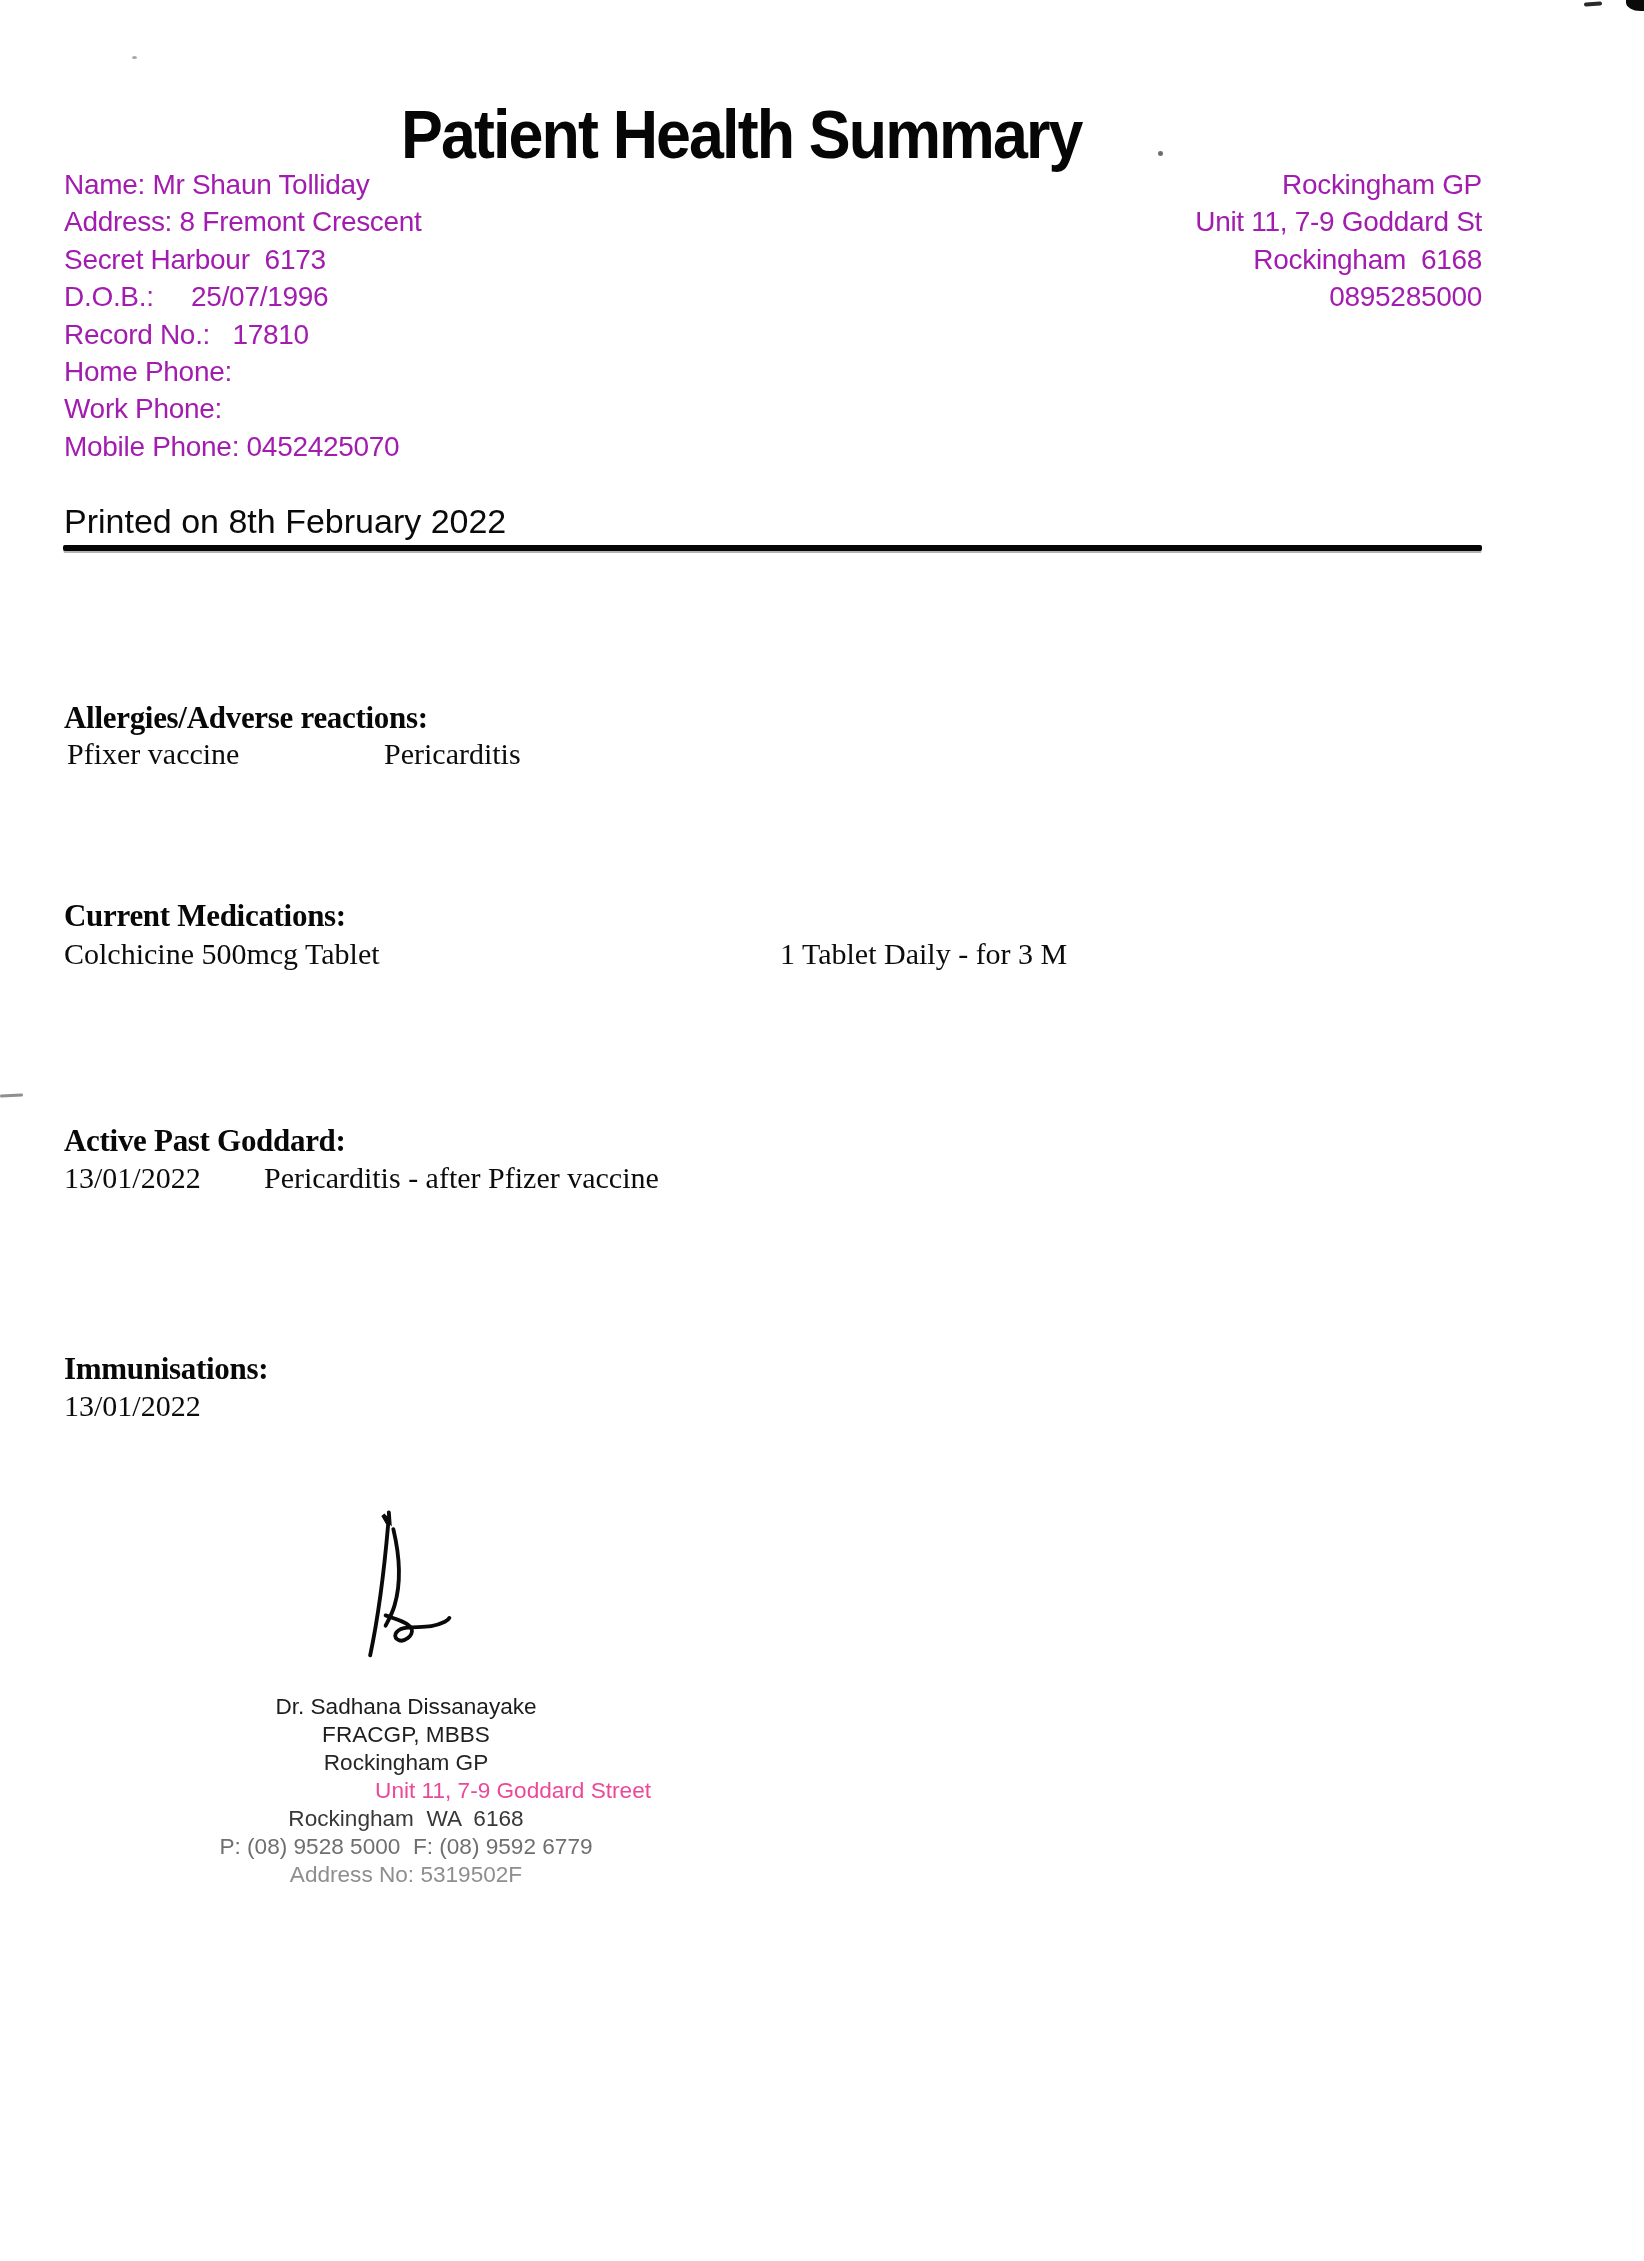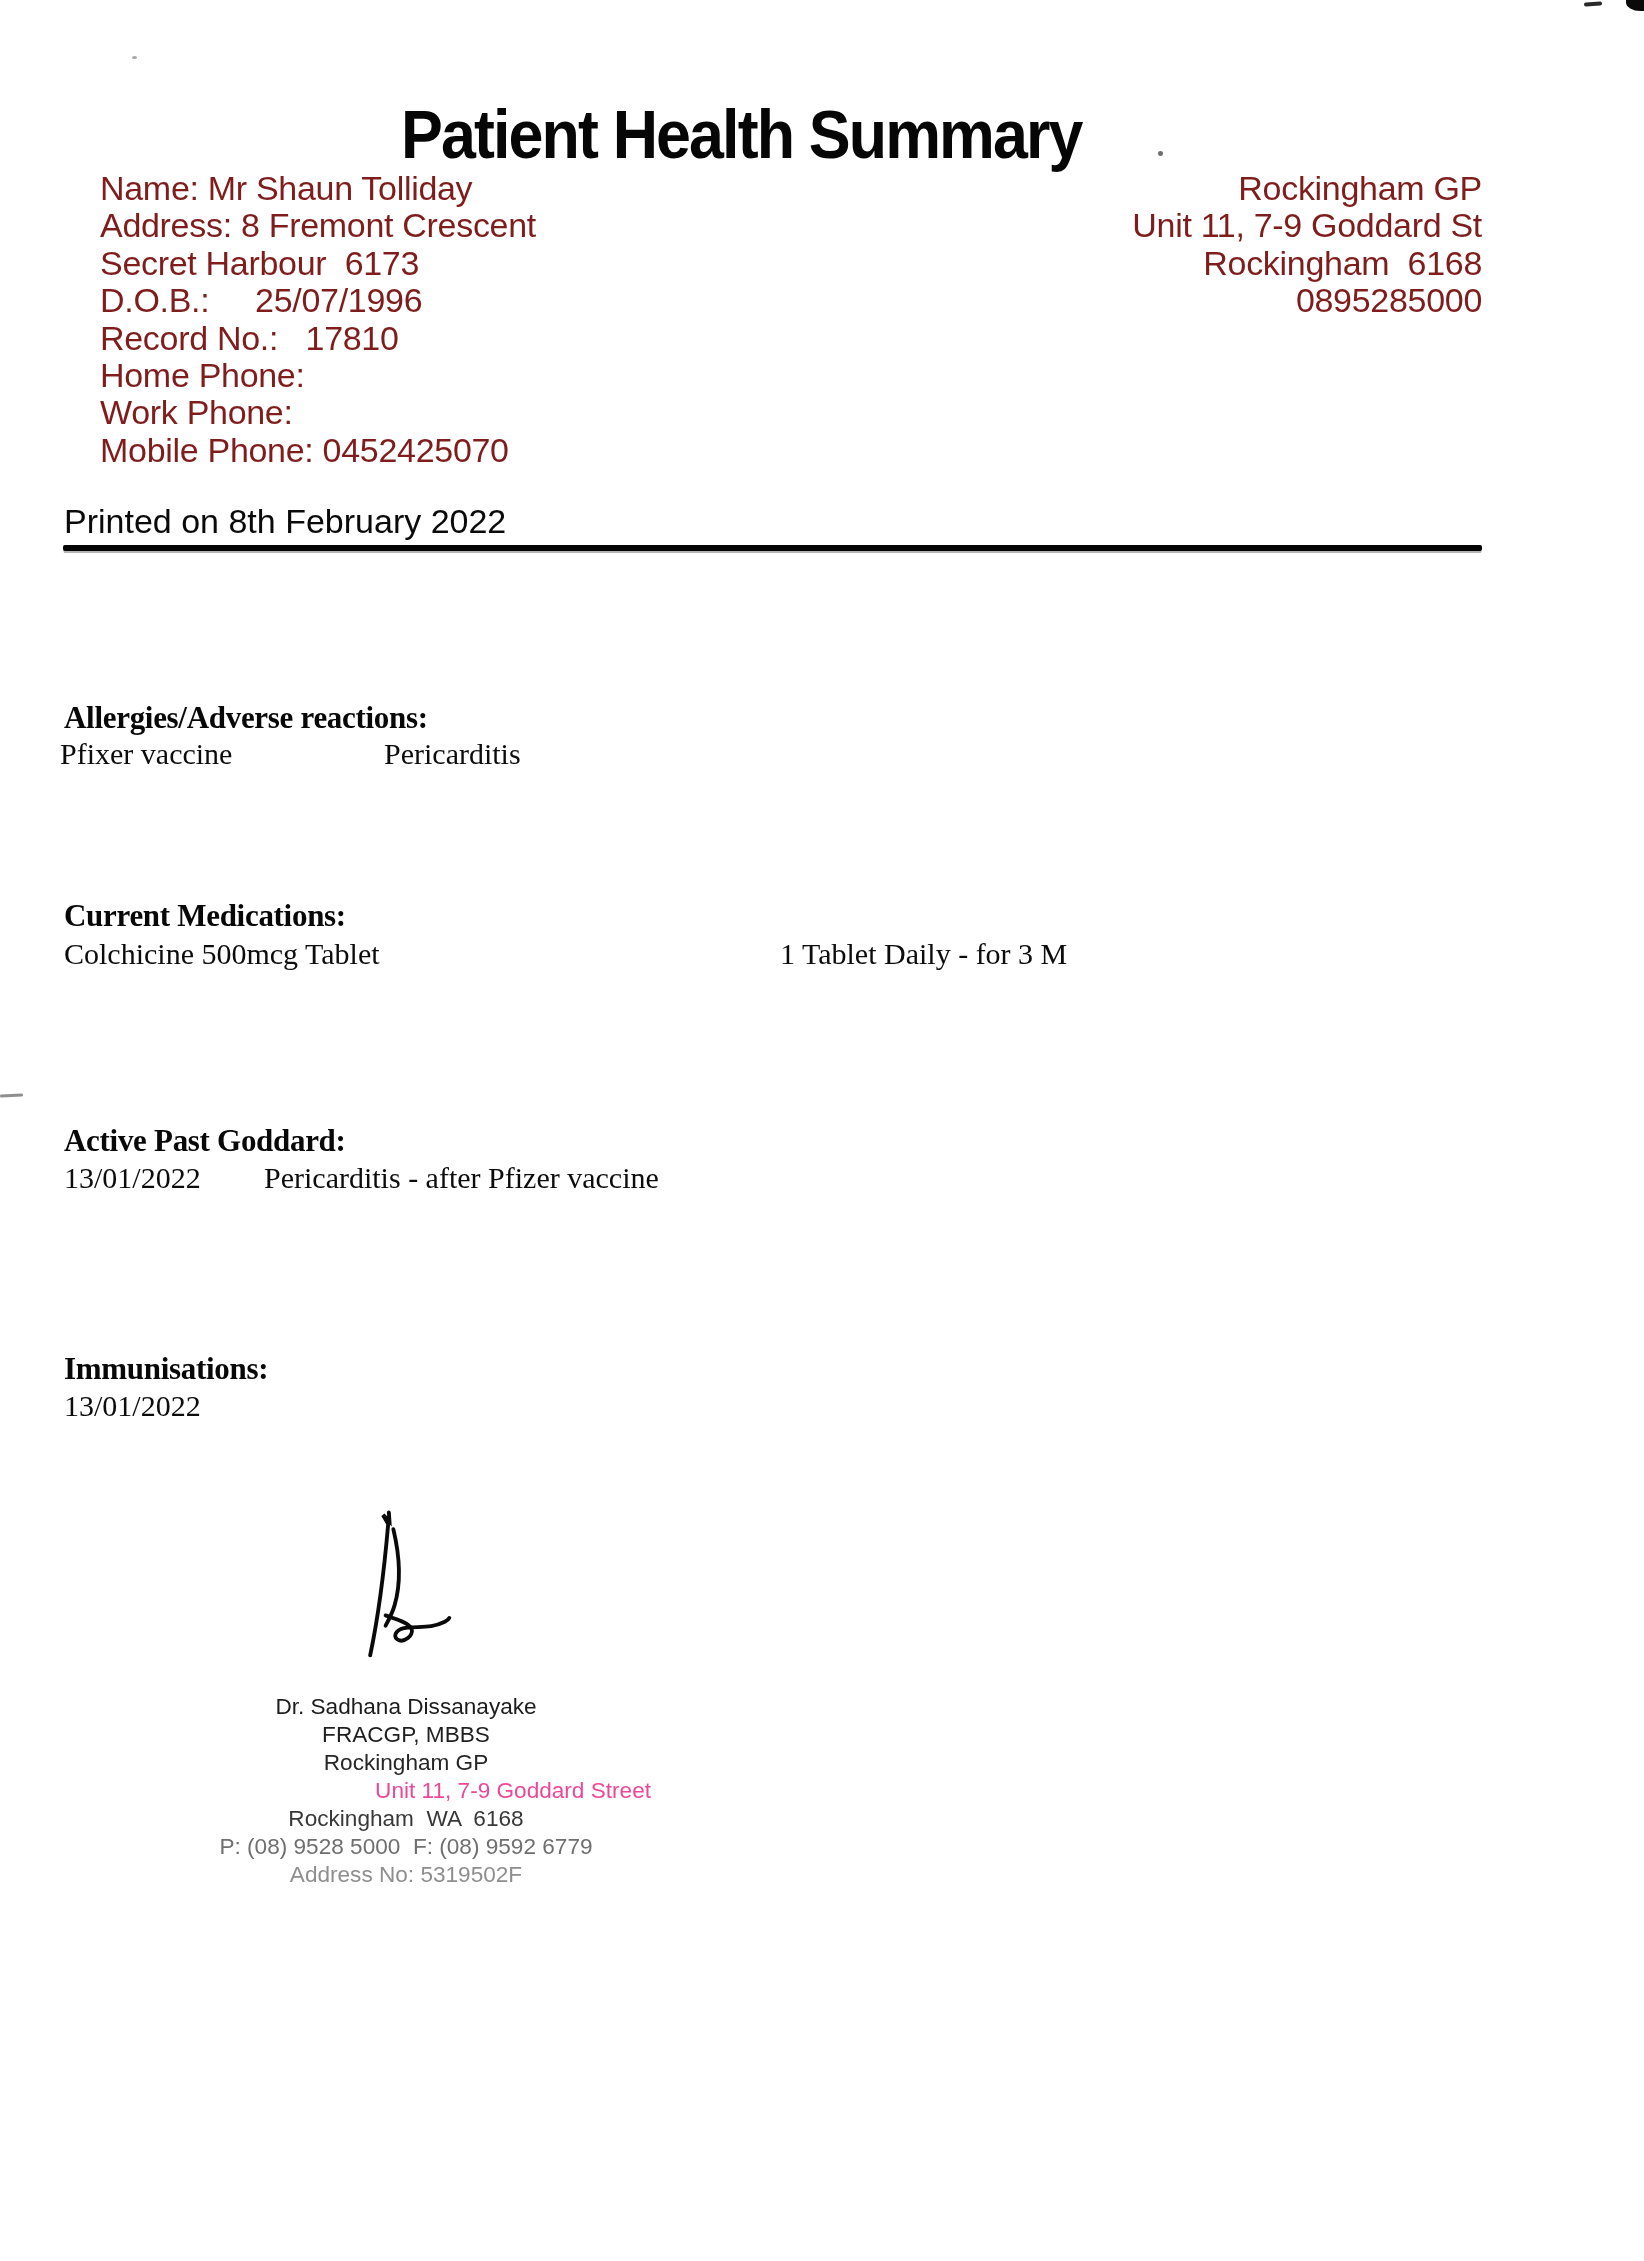--- a/index.html
+++ b/index.html
@@ -22,24 +22,23 @@
     font-weight:bold;
     font-size:64px;
     letter-spacing:-1.9px;
     color:#060606;
     transform:scale(0.98,1.06);
     transform-origin:left top;
   }
 
   
   .info-line{
-    font-size:34px;
+    font-size:28px;
     letter-spacing:-0.3px;
-    color:#7f1d1d;
-    margin-left:36px;
+    color:#a21caf;
   }
   .patient-line{left:64px;}
   .clinic-line{right:162px;text-align:right;}
 
   
   .printed-line{left:64px; top:502px; font-size:34px; color:#0a0a0a;}
 
   
   .rule{
     left:63px; top:545px;
@@ -107,21 +106,21 @@
   <div class="abs info-line clinic-line pre" style="top:169px">Rockingham GP</div>
   <div class="abs info-line clinic-line pre" style="top:206px">Unit 11, 7-9 Goddard St</div>
   <div class="abs info-line clinic-line pre" style="top:244px">Rockingham  6168</div>
   <div class="abs info-line clinic-line pre" style="top:281px">0895285000</div>
 
   <div class="abs printed-line">Printed on 8th February 2022</div>
 
   <div class="abs rule"></div>
 
   <div class="abs sec-head" style="top:700px">Allergies/Adverse reactions:</div>
-  <div class="abs sec-item" style="left:60px;top:737px">Pfixer vaccine</div>
+  <div class="abs sec-item" style="left:67px;top:737px">Pfixer vaccine</div>
   <div class="abs sec-item" style="left:384px;top:737px">Pericarditis</div>
 
   <div class="abs sec-head" style="top:898px">Current Medications:</div>
   <div class="abs sec-item" style="left:64px;top:937px">Colchicine 500mcg Tablet</div>
   <div class="abs sec-item" style="left:780px;top:937px">1 Tablet Daily - for 3 M</div>
 
   <div class="abs sec-head" style="top:1123px">Active Past Goddard:</div>
   <div class="abs sec-item" style="left:64px;top:1161px">13/01/2022</div>
   <div class="abs sec-item" style="left:264px;top:1161px">Pericarditis - after Pfizer vaccine</div>
 

